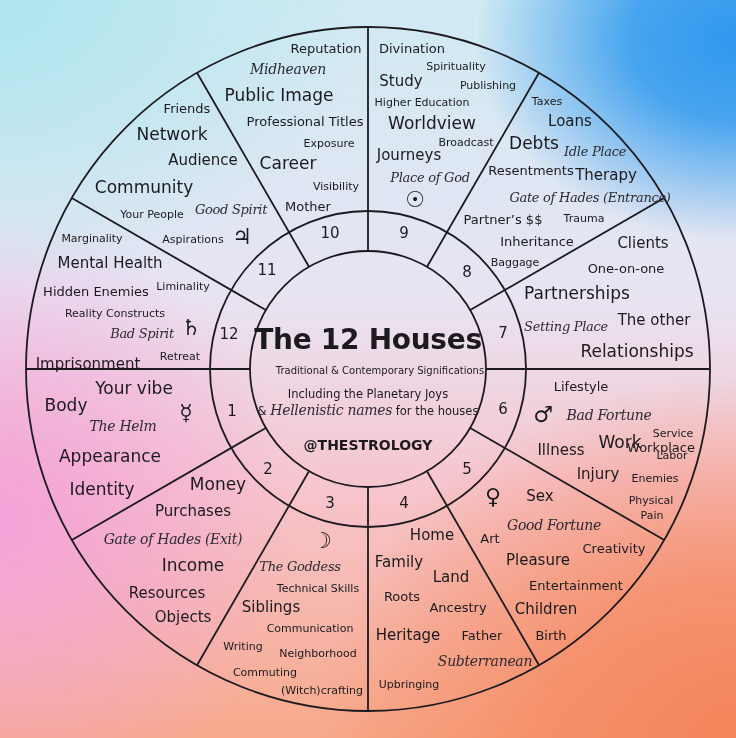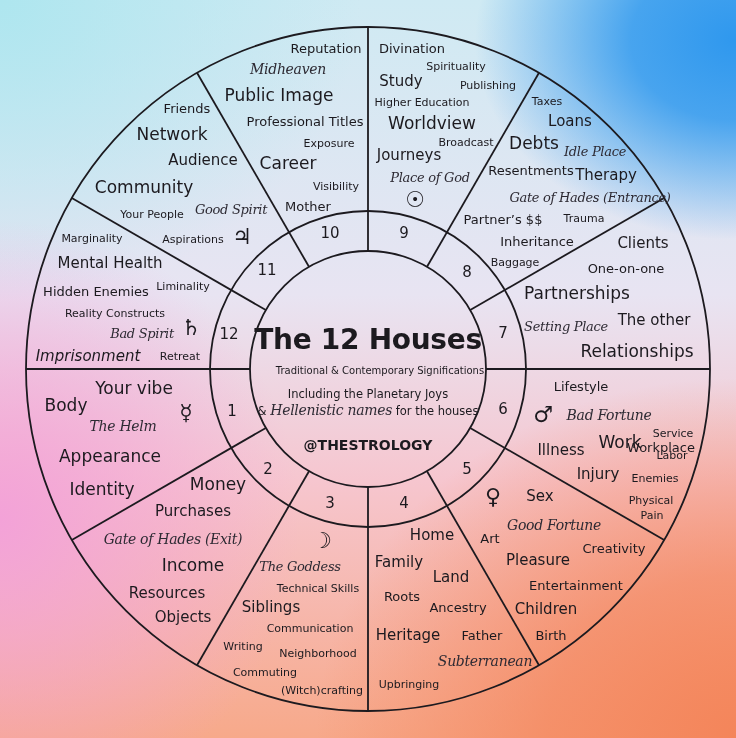--- a/index.html
+++ b/index.html
@@ -203,15 +203,15 @@
 </div>
 
 <div>
   <div class="lbl s1" style="left:92px;top:238px;">Marginality</div>
   <div class="lbl s3" style="left:110px;top:263px;">Mental Health</div>
   <div class="lbl s2" style="left:96px;top:291px;">Hidden Enemies</div>
   <div class="lbl s1" style="left:183px;top:286px;">Liminality</div>
   <div class="lbl s1" style="left:115px;top:313px;">Reality Constructs</div>
   <div class="lbl it" style="left:142px;top:333px;">Bad Spirit</div>
   <div class="lbl glyph" style="left:191px;top:328px;">♄</div>
-  <div class="lbl s3" style="left:88px;top:356px;font-style:italic;">Imprisonment</div>
+  <div class="lbl s3" style="left:88px;top:364px;">Imprisonment</div>
   <div class="lbl s1" style="left:180px;top:356px;">Retreat</div>
 </div>
 
 </body></html>

